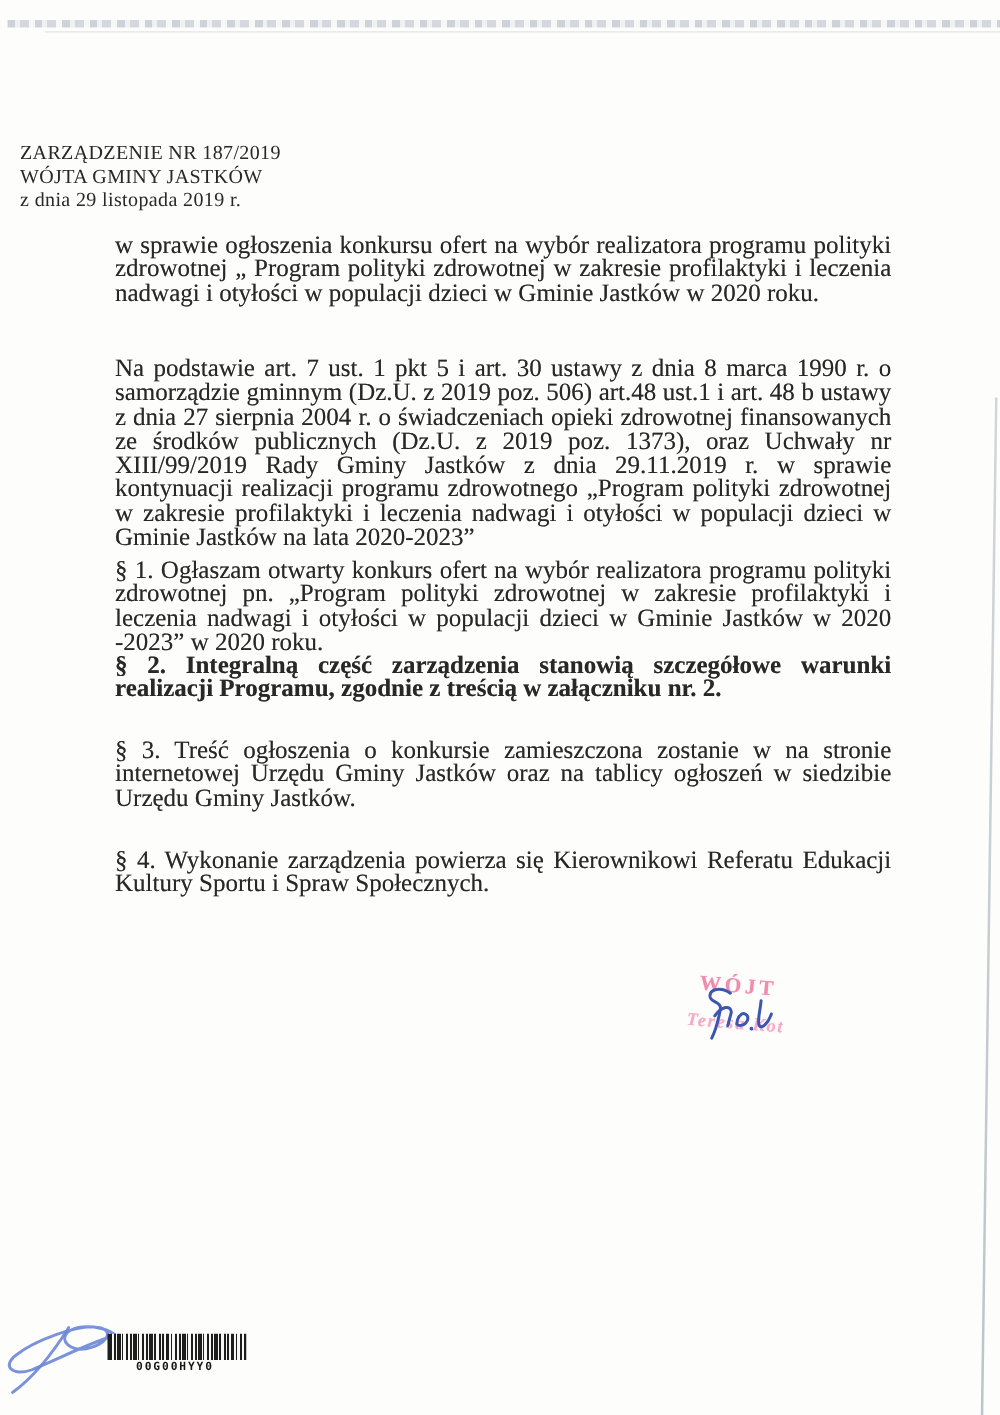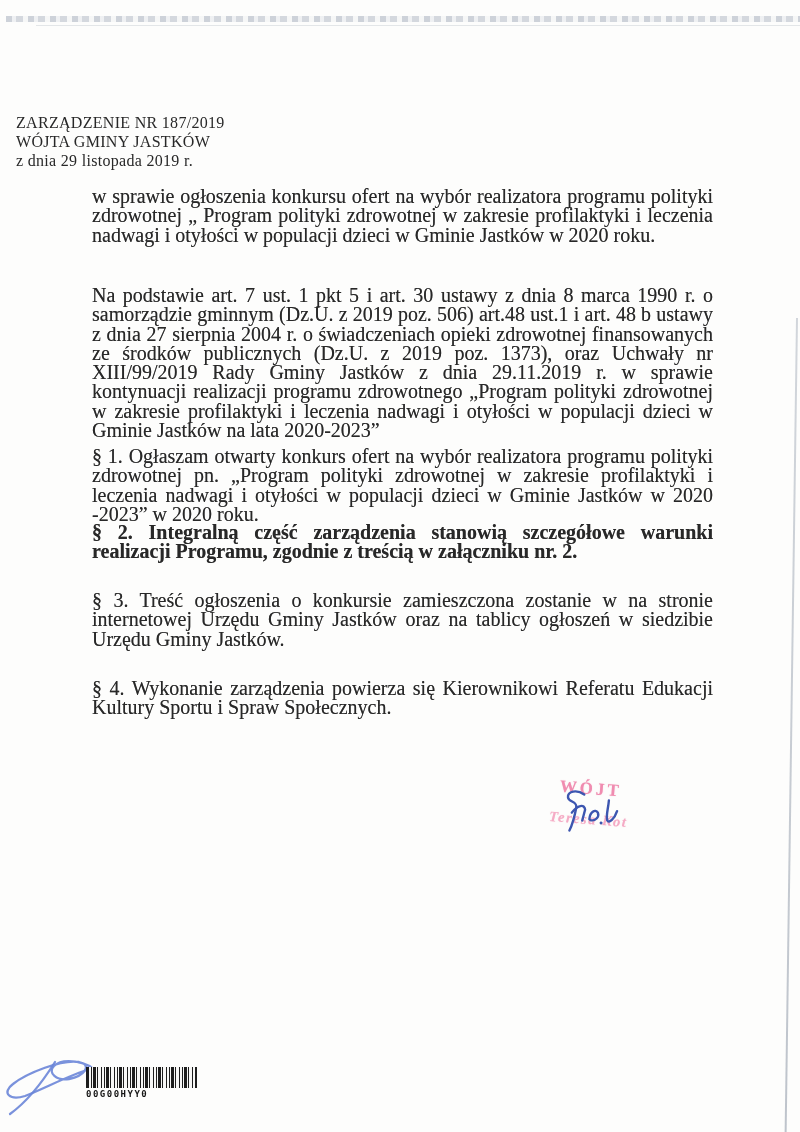--- a/index.html
+++ b/index.html
@@ -82,21 +82,21 @@
     position:absolute;left:86px;top:1067px;width:108px;height:21px;
     background:repeating-linear-gradient(90deg,
       #1d1d1d 0 1.5px,#f7f7f6 1.5px 3px,
       #1d1d1d 3px 4.5px,#f7f7f6 4.5px 5.5px,
       #1d1d1d 5.5px 8.5px,#f7f7f6 8.5px 9.5px,
       #1d1d1d 9.5px 10.5px,#f7f7f6 10.5px 13px);
     border-left:2px solid #1d1d1d;border-right:1px solid #1d1d1d;
   }
   .barcode-label{
     position:absolute;left:86px;top:1089px;width:108px;
-    text-align:left;
+    text-align:center;
     font-family:"DejaVu Sans Mono","Liberation Mono",monospace;
     font-size:9px;font-weight:bold;letter-spacing:1.5px;color:#161616;
   }
 </style>
 </head>
 <body>
 
 <div class="page">
 
   <div class="artifact-top"></div>

